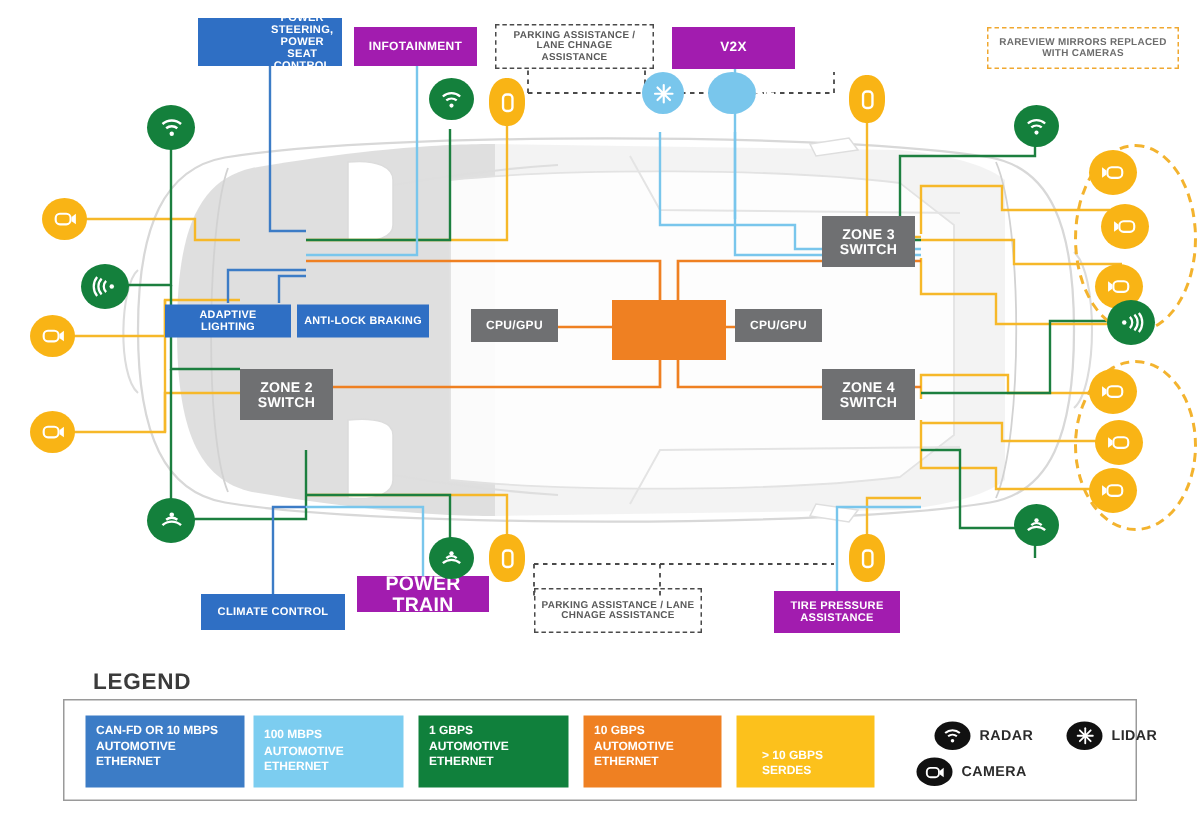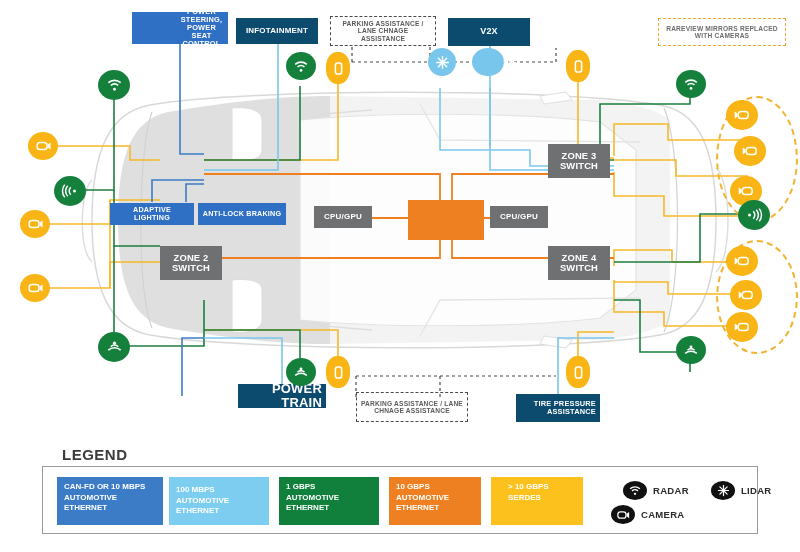--- a/index.html
+++ b/index.html
@@ -19,21 +19,21 @@
     text-align:center;
     color:#ffffff;
     font-weight:700;
     letter-spacing:.2px;
     line-height:1.08;
     box-sizing:border-box;
     padding:2px 4px;
     z-index:40;
   }
   .lbl.blue{background:#2f6fc4;}
-  .lbl.ltblue{background:#0c4a6e;text-align:right;}
+  .lbl.ltblue{background:#a21caf;}
   .lbl.gray{background:#6f7072;}
   .lbl.dashed{
     background:transparent;
     color:#5a5a5a;
     border:1px dashed #4a4a4a;
     font-weight:700;
   }
   .lbl.dashedOrange{
     background:transparent;
     color:#6d6d6d;
@@ -77,21 +77,21 @@
     position:absolute;left:42px;top:466px;width:716px;height:68px;
     border:1px solid #9a9a9a;background:#fff;box-sizing:border-box;
     z-index:60;
   }
   .lg-sw{
     position:absolute;top:10px;height:48px;
     color:#fff;font-size:8px;font-weight:700;line-height:1.32;
     box-sizing:border-box;padding:5px 7px;
     display:flex;flex-direction:column;justify-content:flex-start;
   }
-  .lg-sw.center{justify-content:flex-start;padding-left:17px;}
+  .lg-sw.center{justify-content:flex-end;padding-left:17px;}
   .lg-ic{position:absolute;display:flex;align-items:center;gap:6px;}
   .lg-ic .dot{
     width:24px;height:19px;border-radius:50%;background:#111;
     display:flex;align-items:center;justify-content:center;flex:0 0 auto;
   }
   .lg-ic .tx{font-size:9.5px;font-weight:700;color:#2b2b2b;letter-spacing:.3px;}
 </style>
 </head>
 <body>
 
@@ -207,20 +207,21 @@
   <div class="lbl blue" style="left:110px;top:203px;width:84px;height:22px;font-size:7.2px;">ADAPTIVE LIGHTING</div>
 
   <div class="lbl blue" style="left:198px;top:203px;width:88px;height:22px;font-size:7.2px;">ANTI-LOCK BRAKING</div>
 
   <div class="lbl gray" style="left:314px;top:206px;width:58px;height:22px;font-size:8px;">CPU/GPU</div>
 
   <div class="orangebox" style="left:408px;top:200px;width:76px;height:40px;"></div>
 
   <div class="lbl gray" style="left:490px;top:206px;width:58px;height:22px;font-size:8px;">CPU/GPU</div>
 
+  <div class="lbl blue" style="left:134px;top:396px;width:96px;height:24px;font-size:7.4px;">CLIMATE CONTROL</div>
 
   <div class="lbl ltblue" style="left:238px;top:384px;width:88px;height:24px;font-size:13px;">POWER TRAIN</div>
 
   <div class="lbl dashed" style="left:356px;top:392px;width:112px;height:30px;font-size:6.6px;">PARKING ASSISTANCE / LANE CHNAGE ASSISTANCE</div>
 
   <div class="lbl ltblue" style="left:516px;top:394px;width:84px;height:28px;font-size:7.4px;">TIRE PRESSURE ASSISTANCE</div>
 
   <div class="lbl gray" style="left:160px;top:246px;width:62px;height:34px;font-size:9.4px;">ZONE 2 SWITCH</div>
   <div class="lbl gray" style="left:548px;top:144px;width:62px;height:34px;font-size:9.4px;">ZONE 3 SWITCH</div>
   <div class="lbl gray" style="left:548px;top:246px;width:62px;height:34px;font-size:9.4px;">ZONE 4 SWITCH</div>

